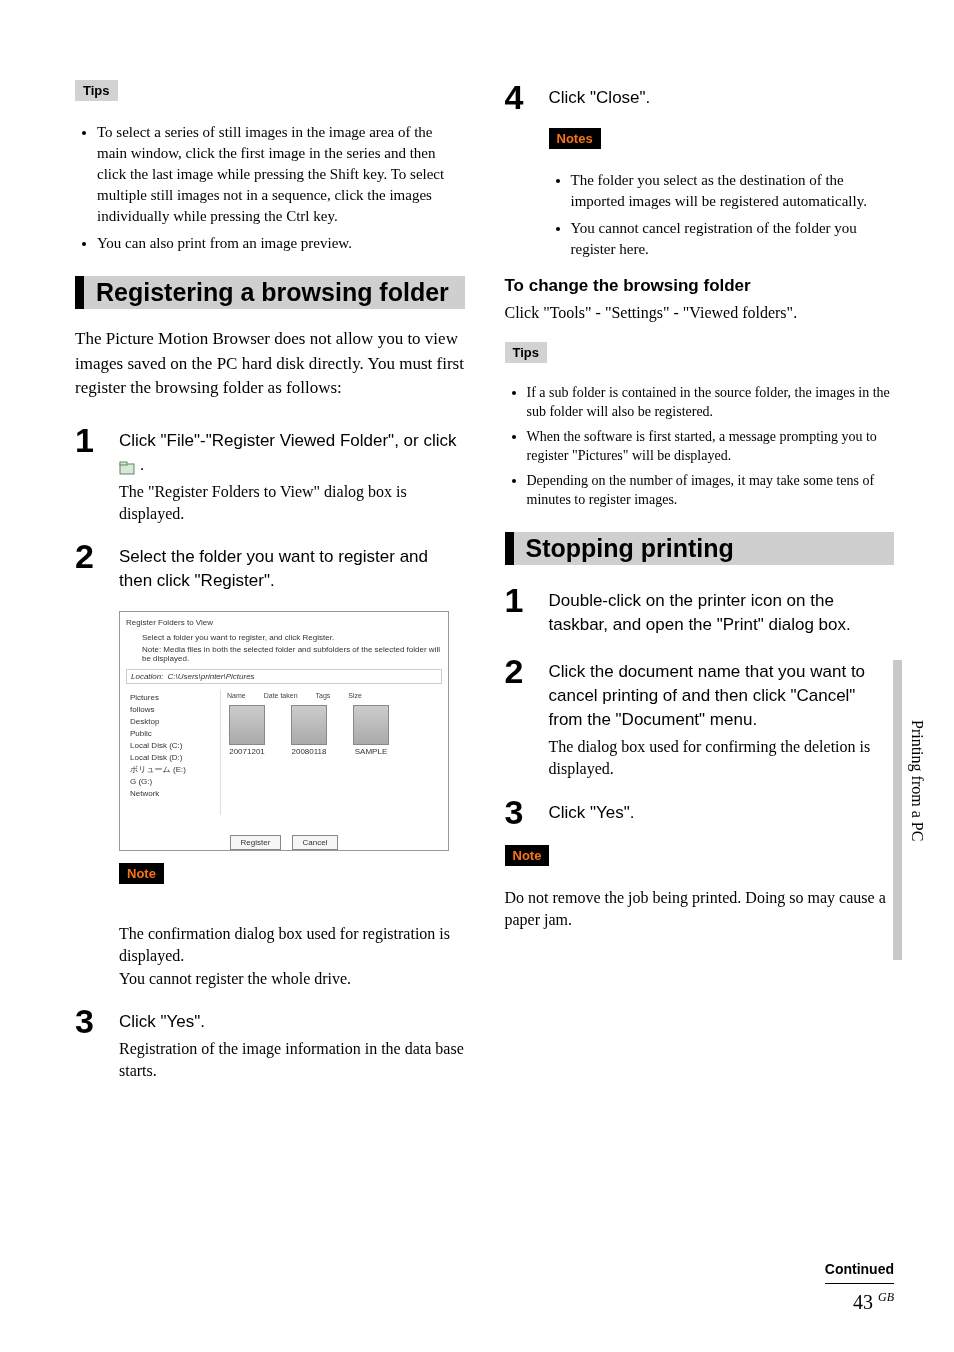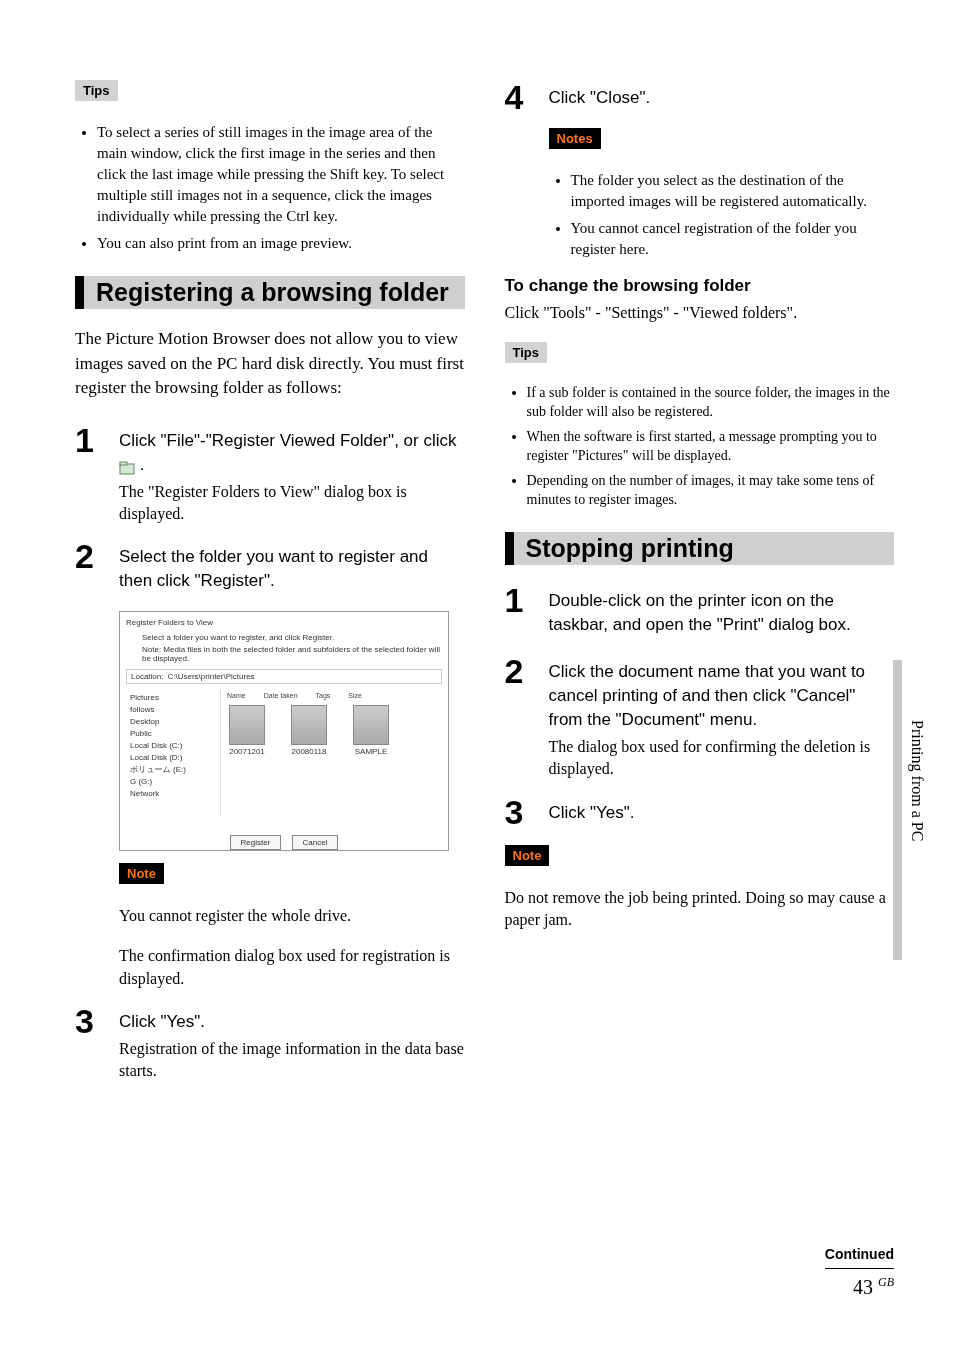--- a/index.html
+++ b/index.html
@@ -99,21 +99,21 @@
     background: #fff;
     margin: 8px 0 12px 44px;
     font-family: Arial, sans-serif;
     font-size: 8px;
     color: #333;
     padding: 6px;
     position: relative;
   }
   .screenshot .titlebar { font-size: 8px; margin-bottom: 6px; }
   .screenshot .instr { font-size: 8px; margin-bottom: 3px; padding-left: 16px; }
-  .screenshot .location-row { display: flex; align-items: center; gap: 4px; border: 1px solid #ccc; padding: 2px 4px; margin: 6px 0; }
+  .screenshot .location-row { display: flex; align-items: center; gap: 4px; border: 1px solid #ccc; padding: 2px 4px; margin: 6px 0; font-style: italic; }
   .screenshot .main-area { display: flex; height: 125px; }
   .screenshot .tree { width: 95px; border-right: 1px solid #ddd; padding: 2px 4px; line-height: 1.5; }
   .screenshot .tree .item { white-space: nowrap; }
   .screenshot .thumbs { flex: 1; padding: 2px 6px; }
   .screenshot .thumbs-header { display: flex; gap: 18px; font-size: 7px; color: #444; margin-bottom: 6px;}
   .screenshot .thumbs-row { display: flex; gap: 22px; margin-top: 6px; }
   .screenshot .thumb { width: 40px; text-align: center; }
   .screenshot .thumb-img { width: 36px; height: 40px; background: linear-gradient(#ccc,#aaa); border: 1px solid #888; margin: 0 auto 2px; }
   .screenshot .btn-row { text-align: center; margin-top: 20px; }
   .screenshot .dlg-btn { display: inline-block; border: 1px solid #888; padding: 2px 10px; margin: 0 4px; font-size: 8px; background: #f6f6f6; }
@@ -140,21 +140,21 @@
   .side-bar {
     position: absolute;
     right: 52px;
     top: 660px;
     width: 9px;
     height: 300px;
     background: #c8c8c8;
   }
   .footer {
     position: absolute;
-    bottom: 53px;
+    bottom: 38px;
     right: 60px;
     text-align: right;
   }
   .continued {
     font-family: Arial, Helvetica, sans-serif;
     font-weight: bold;
     font-size: 14px;
     margin-bottom: 6px;
   }
   hr.footer-rule {
@@ -247,22 +247,22 @@
         </div>
       </div>
       <div class="btn-row">
         <span class="dlg-btn">Register</span>
         <span class="dlg-btn">Cancel</span>
       </div>
     </div>
 
     <div class="indent-block">
       <span class="note-label">Note</span>
+      <p class="step-desc" style="margin-top:18px;">The confirmation dialog box used for registration is displayed.</p>
       <p class="step-desc">You cannot register the whole drive.</p>
-      <p class="step-desc" style="margin-top:18px;">The confirmation dialog box used for registration is displayed.</p>
     </div>
 
     <div class="step" style="margin-top:14px;">
       <div class="step-num">3</div>
       <div class="step-body">
         <p class="step-action">Click "Yes".</p>
         <p class="step-desc">Registration of the image information in the data base starts.</p>
       </div>
     </div>
   </div>

